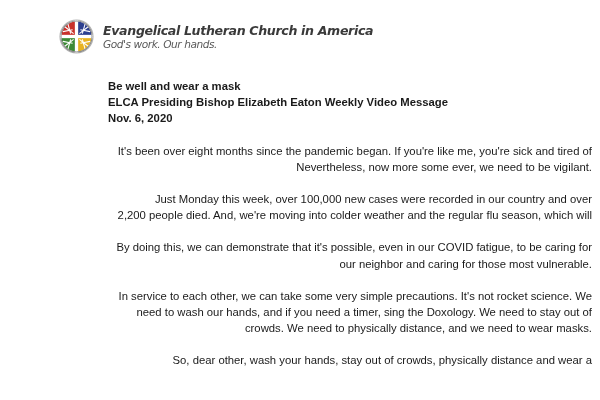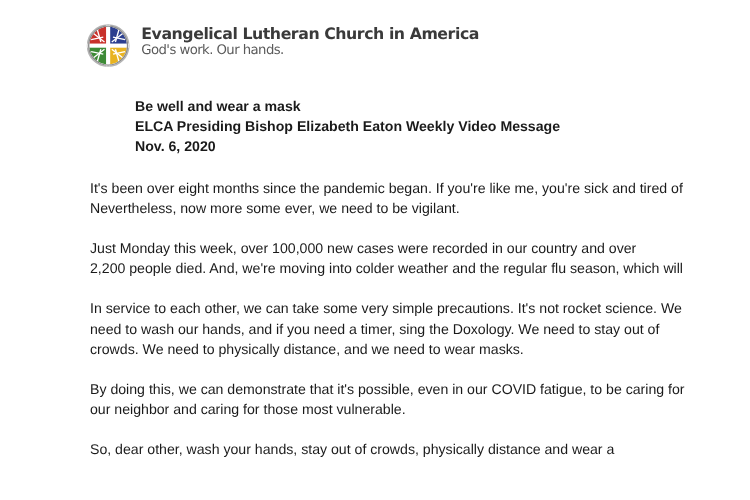--- a/index.html
+++ b/index.html
@@ -10,23 +10,25 @@
     body {
       width: 600px;
       height: 400px;
       position: relative;
       overflow: hidden;
       font-family: "Liberation Sans", sans-serif;
       color: #111111;
     }
     .header {
       position: absolute;
-      left: 69px;
+      left: 59px;
       top: 19px;
       display: flex;
+      align-items: center;
+      font-style: italic;
     }
     .logo {
       width: 35px;
       height: 35px;
       display: block;
     }
     .brand {
       margin-left: 9px;
       display: flex;
       flex-direction: column;
@@ -65,20 +67,21 @@
     .headline div {
       white-space: nowrap;
       padding-left: 36px;
     }
     .para {
       margin: 16px 0 0 0;
     }
     .para span.line {
       display: block;
       white-space: nowrap;
+      text-align: right;
     }
   </style>
 </head>
 <body>
 
 <div class="header">
   <svg class="logo" viewBox="0 0 36 36">
     <circle cx="18" cy="18" r="17" fill="#ffffff" stroke="#b5b5b5" stroke-width="1.2"></circle>
 
     <path d="M18 18 L18 2.5 A15.5 15.5 0 0 0 2.5 18 Z" fill="#c8312b"></path>
@@ -122,27 +125,27 @@
     <span class="line">It's been over eight months since the pandemic began. If you're like me, you're sick and tired of</span>
     <span class="line">Nevertheless, now more some ever, we need to be vigilant.</span>
   </p>
 
   <p class="para">
     <span class="line">Just Monday this week, over 100,000 new cases were recorded in our country and over</span>
     <span class="line">2,200 people died. And, we're moving into colder weather and the regular flu season, which will</span>
   </p>
 
   <p class="para">
+    <span class="line">By doing this, we can demonstrate that it's possible, even in our COVID fatigue, to be caring for</span>
+    <span class="line">our neighbor and caring for those most vulnerable.</span>
+  </p>
+
+  <p class="para">
     <span class="line">In service to each other, we can take some very simple precautions. It's not rocket science. We</span>
     <span class="line">need to wash our hands, and if you need a timer, sing the Doxology. We need to stay out of</span>
     <span class="line">crowds. We need to physically distance, and we need to wear masks.</span>
-  </p>
-
-  <p class="para">
-    <span class="line">By doing this, we can demonstrate that it's possible, even in our COVID fatigue, to be caring for</span>
-    <span class="line">our neighbor and caring for those most vulnerable.</span>
   </p>
 
   <p class="para">
     <span class="line">So, dear other, wash your hands, stay out of crowds, physically distance and wear a</span>
 
   </p>
 </div>
 
 </body></html>

